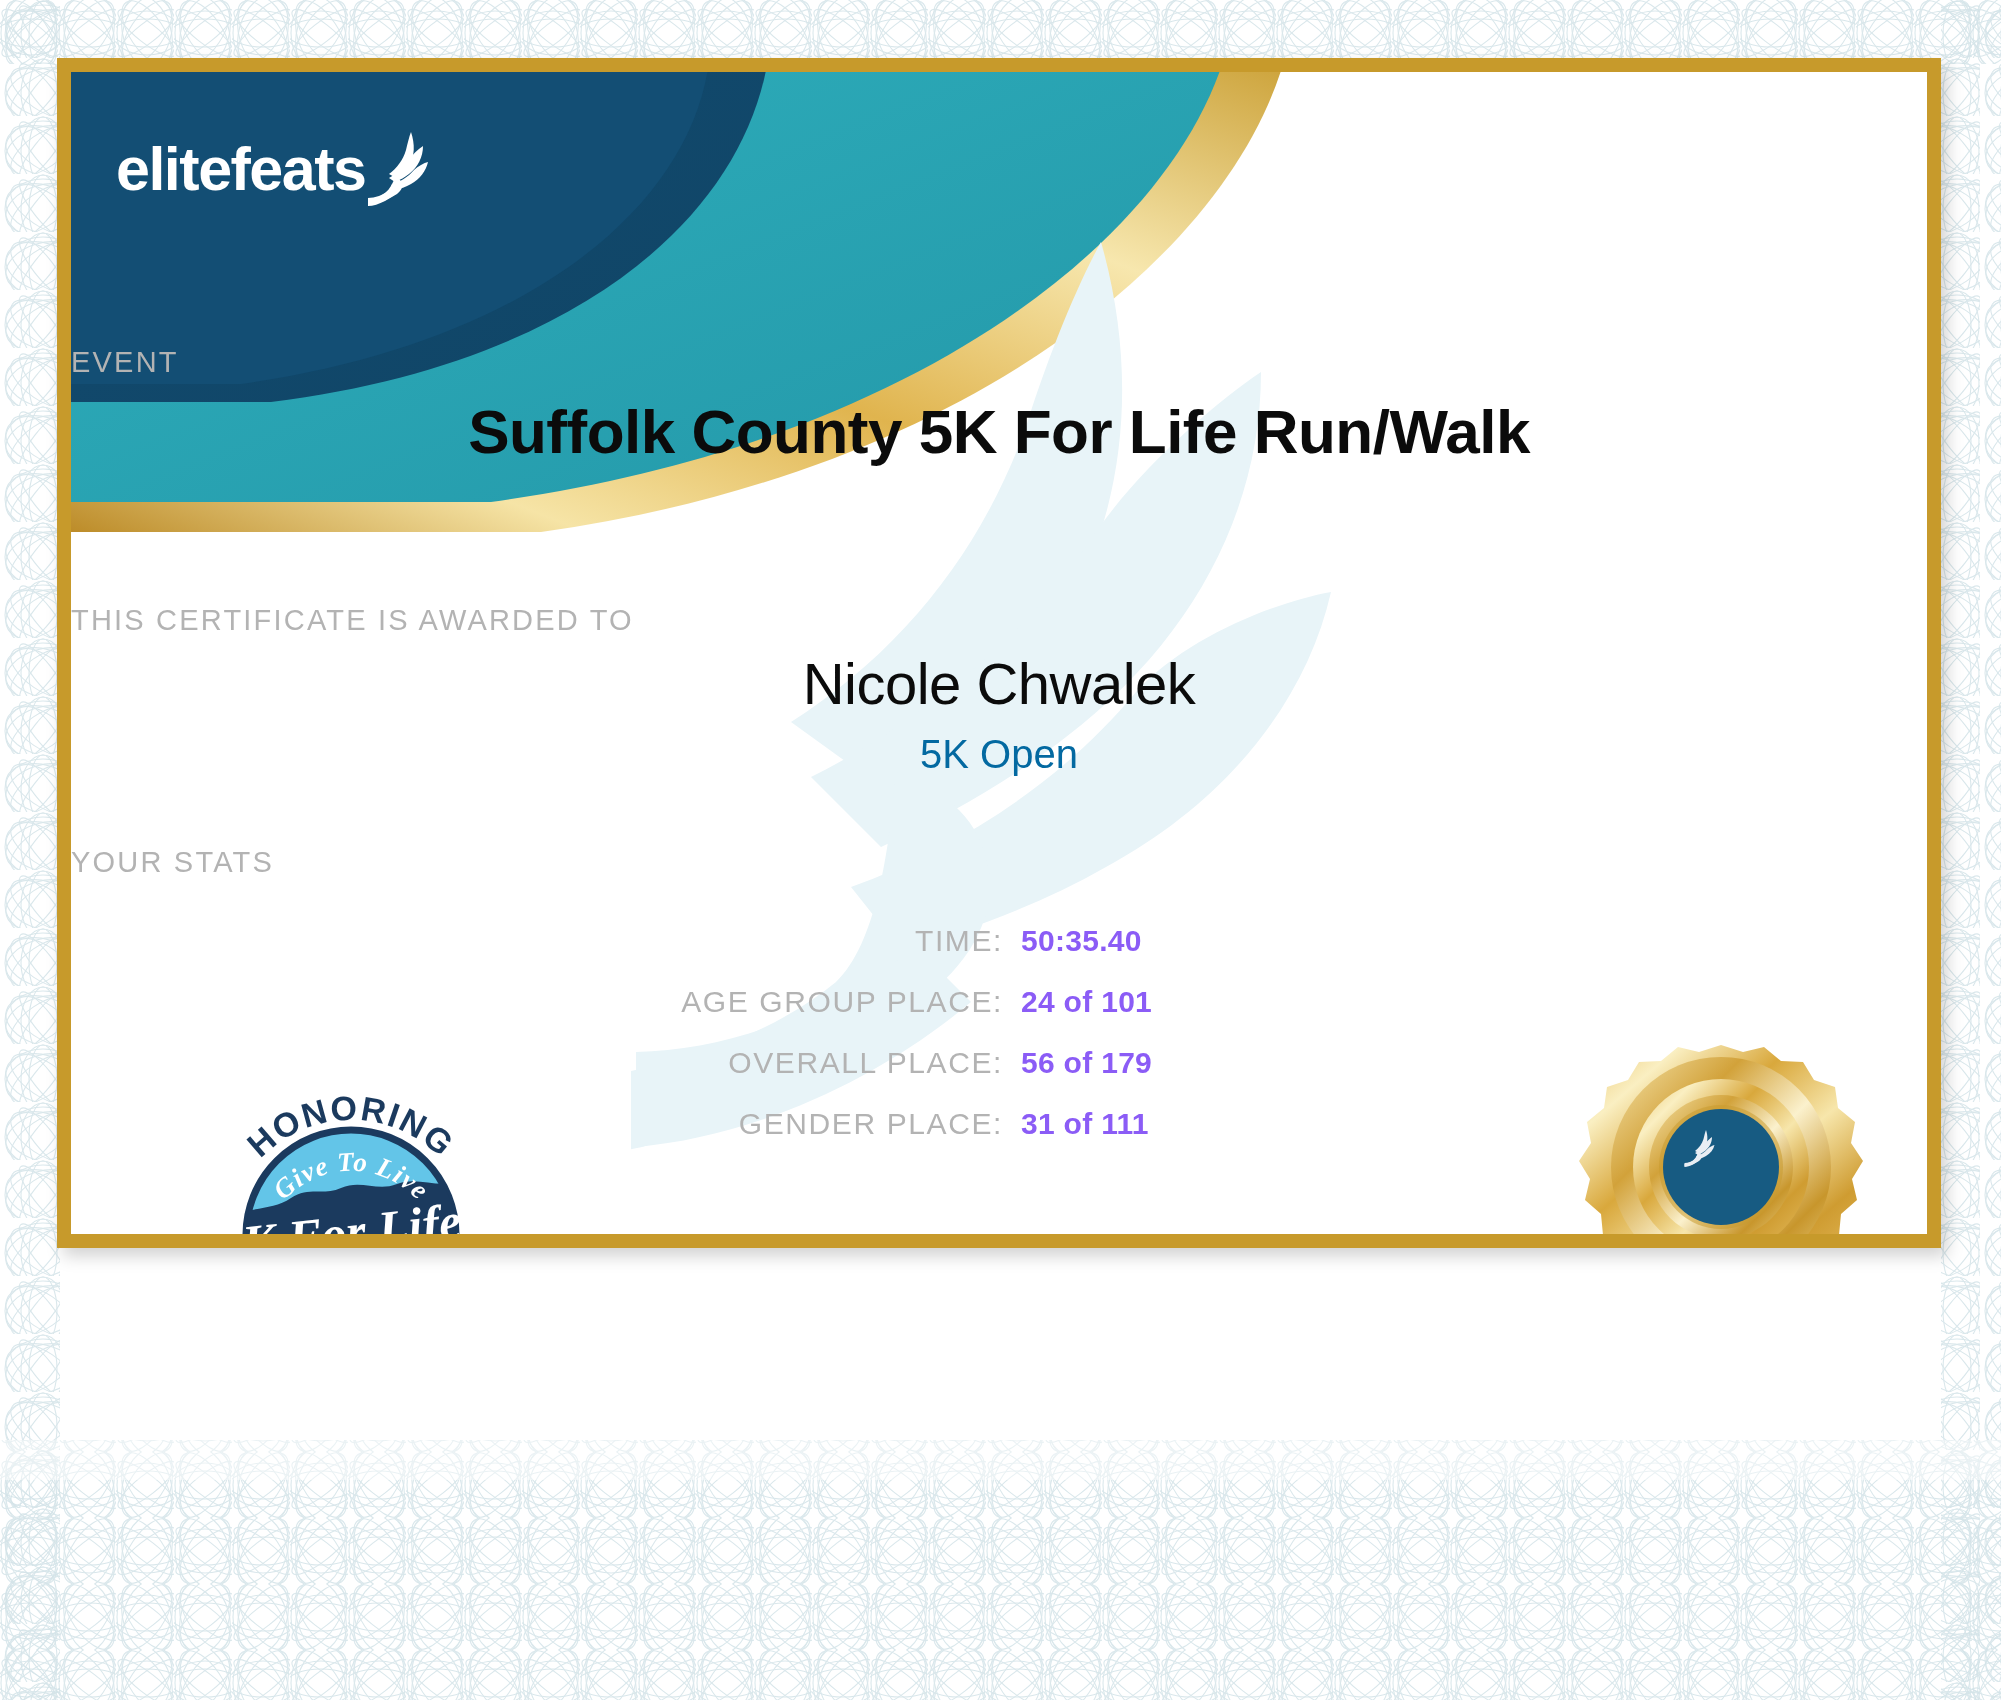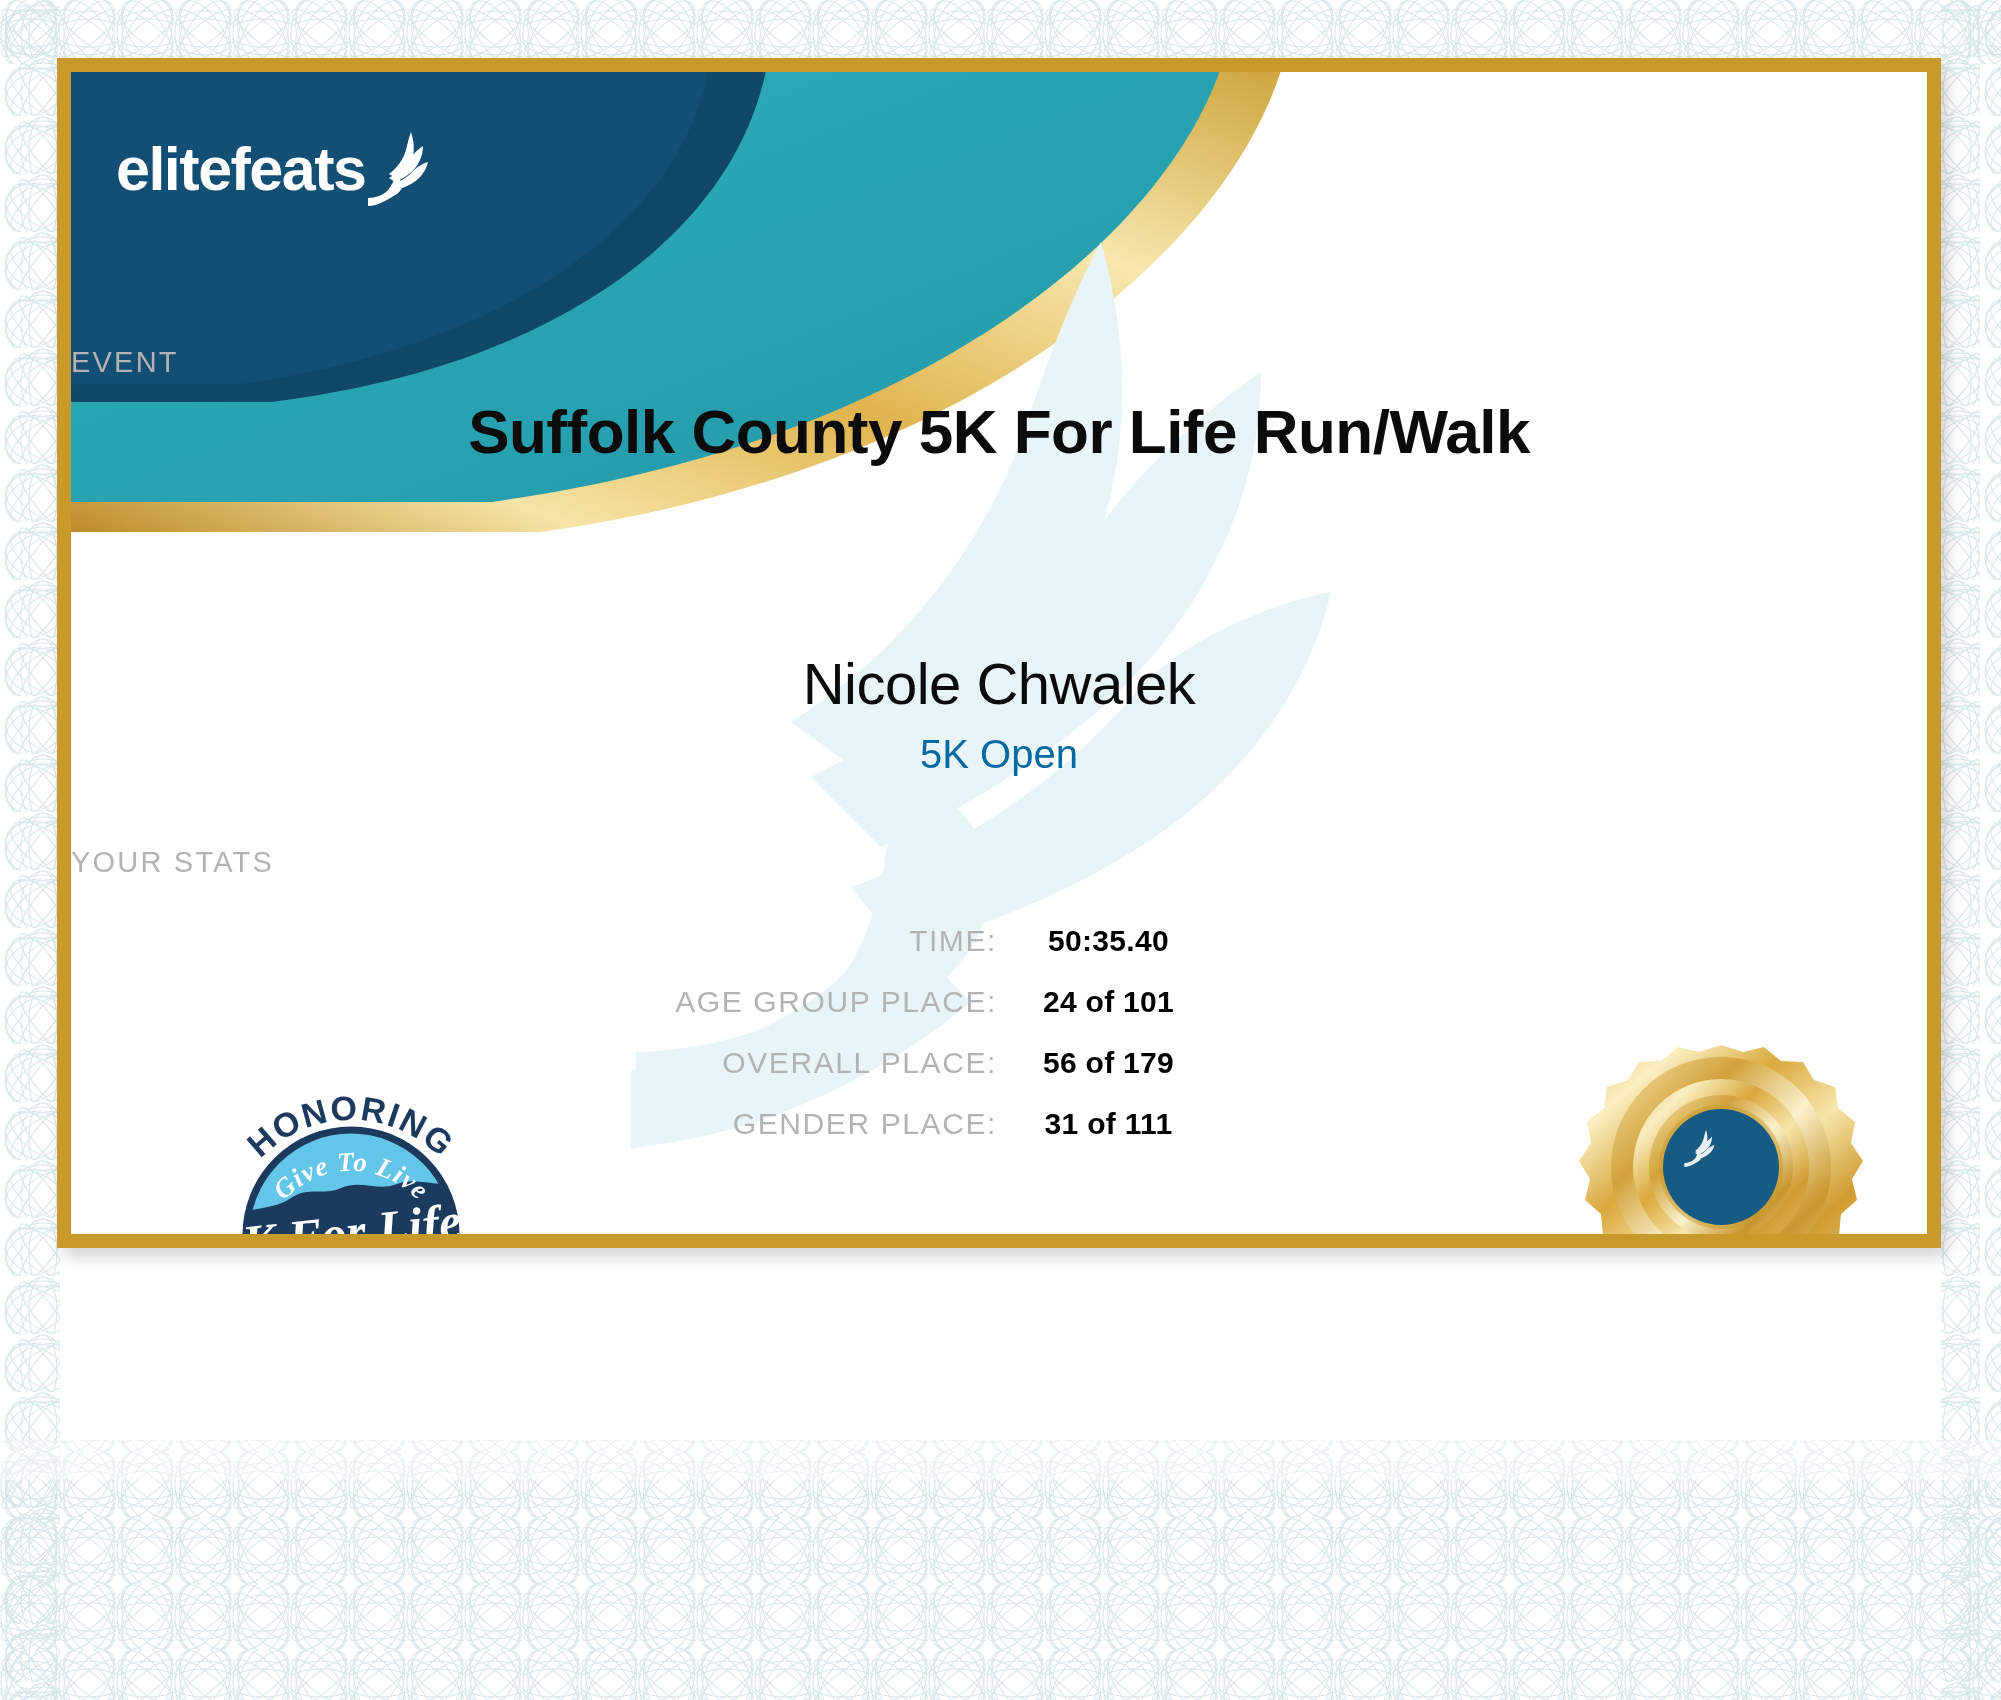--- a/index.html
+++ b/index.html
@@ -155,27 +155,27 @@
     margin-bottom: 27px;
   }
   .stat-label {
     color: #b3b3b3;
     font-size: 30px;
     letter-spacing: 1.6px;
     text-align: right;
     white-space: nowrap;
   }
   .stat-value {
-    color: #000000;
+    color: #8b5cf6;
     font-size: 30px;
     font-weight: 700;
     letter-spacing: 0.3px;
-    margin-left: 24px;
+    margin-left: 18px;
     min-width: 175px;
-    text-align: center;
+    text-align: left;
     white-space: nowrap;
   }
 
   
   #event-logo {
     position: absolute;
     left: 120px;
     top: 1000px;
     width: 320px;
     height: 320px;
@@ -297,20 +297,21 @@
           <path d="M-35 820 C60 818 160 780 245 715 L300 770 C205 850 80 905 -35 915 Z"></path>
         </g>
       </svg>
 
       <div id="content">
 
         <div id="event-label" class="label-muted">EVENT</div>
 
         <div id="event-title">Suffolk County 5K For Life Run/Walk</div>
 
+        <div id="awarded-label" class="label-muted">THIS CERTIFICATE IS AWARDED TO</div>
 
         <div id="recipient-name">Nicole Chwalek</div>
 
         <div id="recipient-division">5K Open</div>
 
         <div id="stats-label" class="label-muted">YOUR STATS</div>
 
         <div id="stats-table">
           <div class="stat-row">
             <span class="stat-label">TIME:</span>

